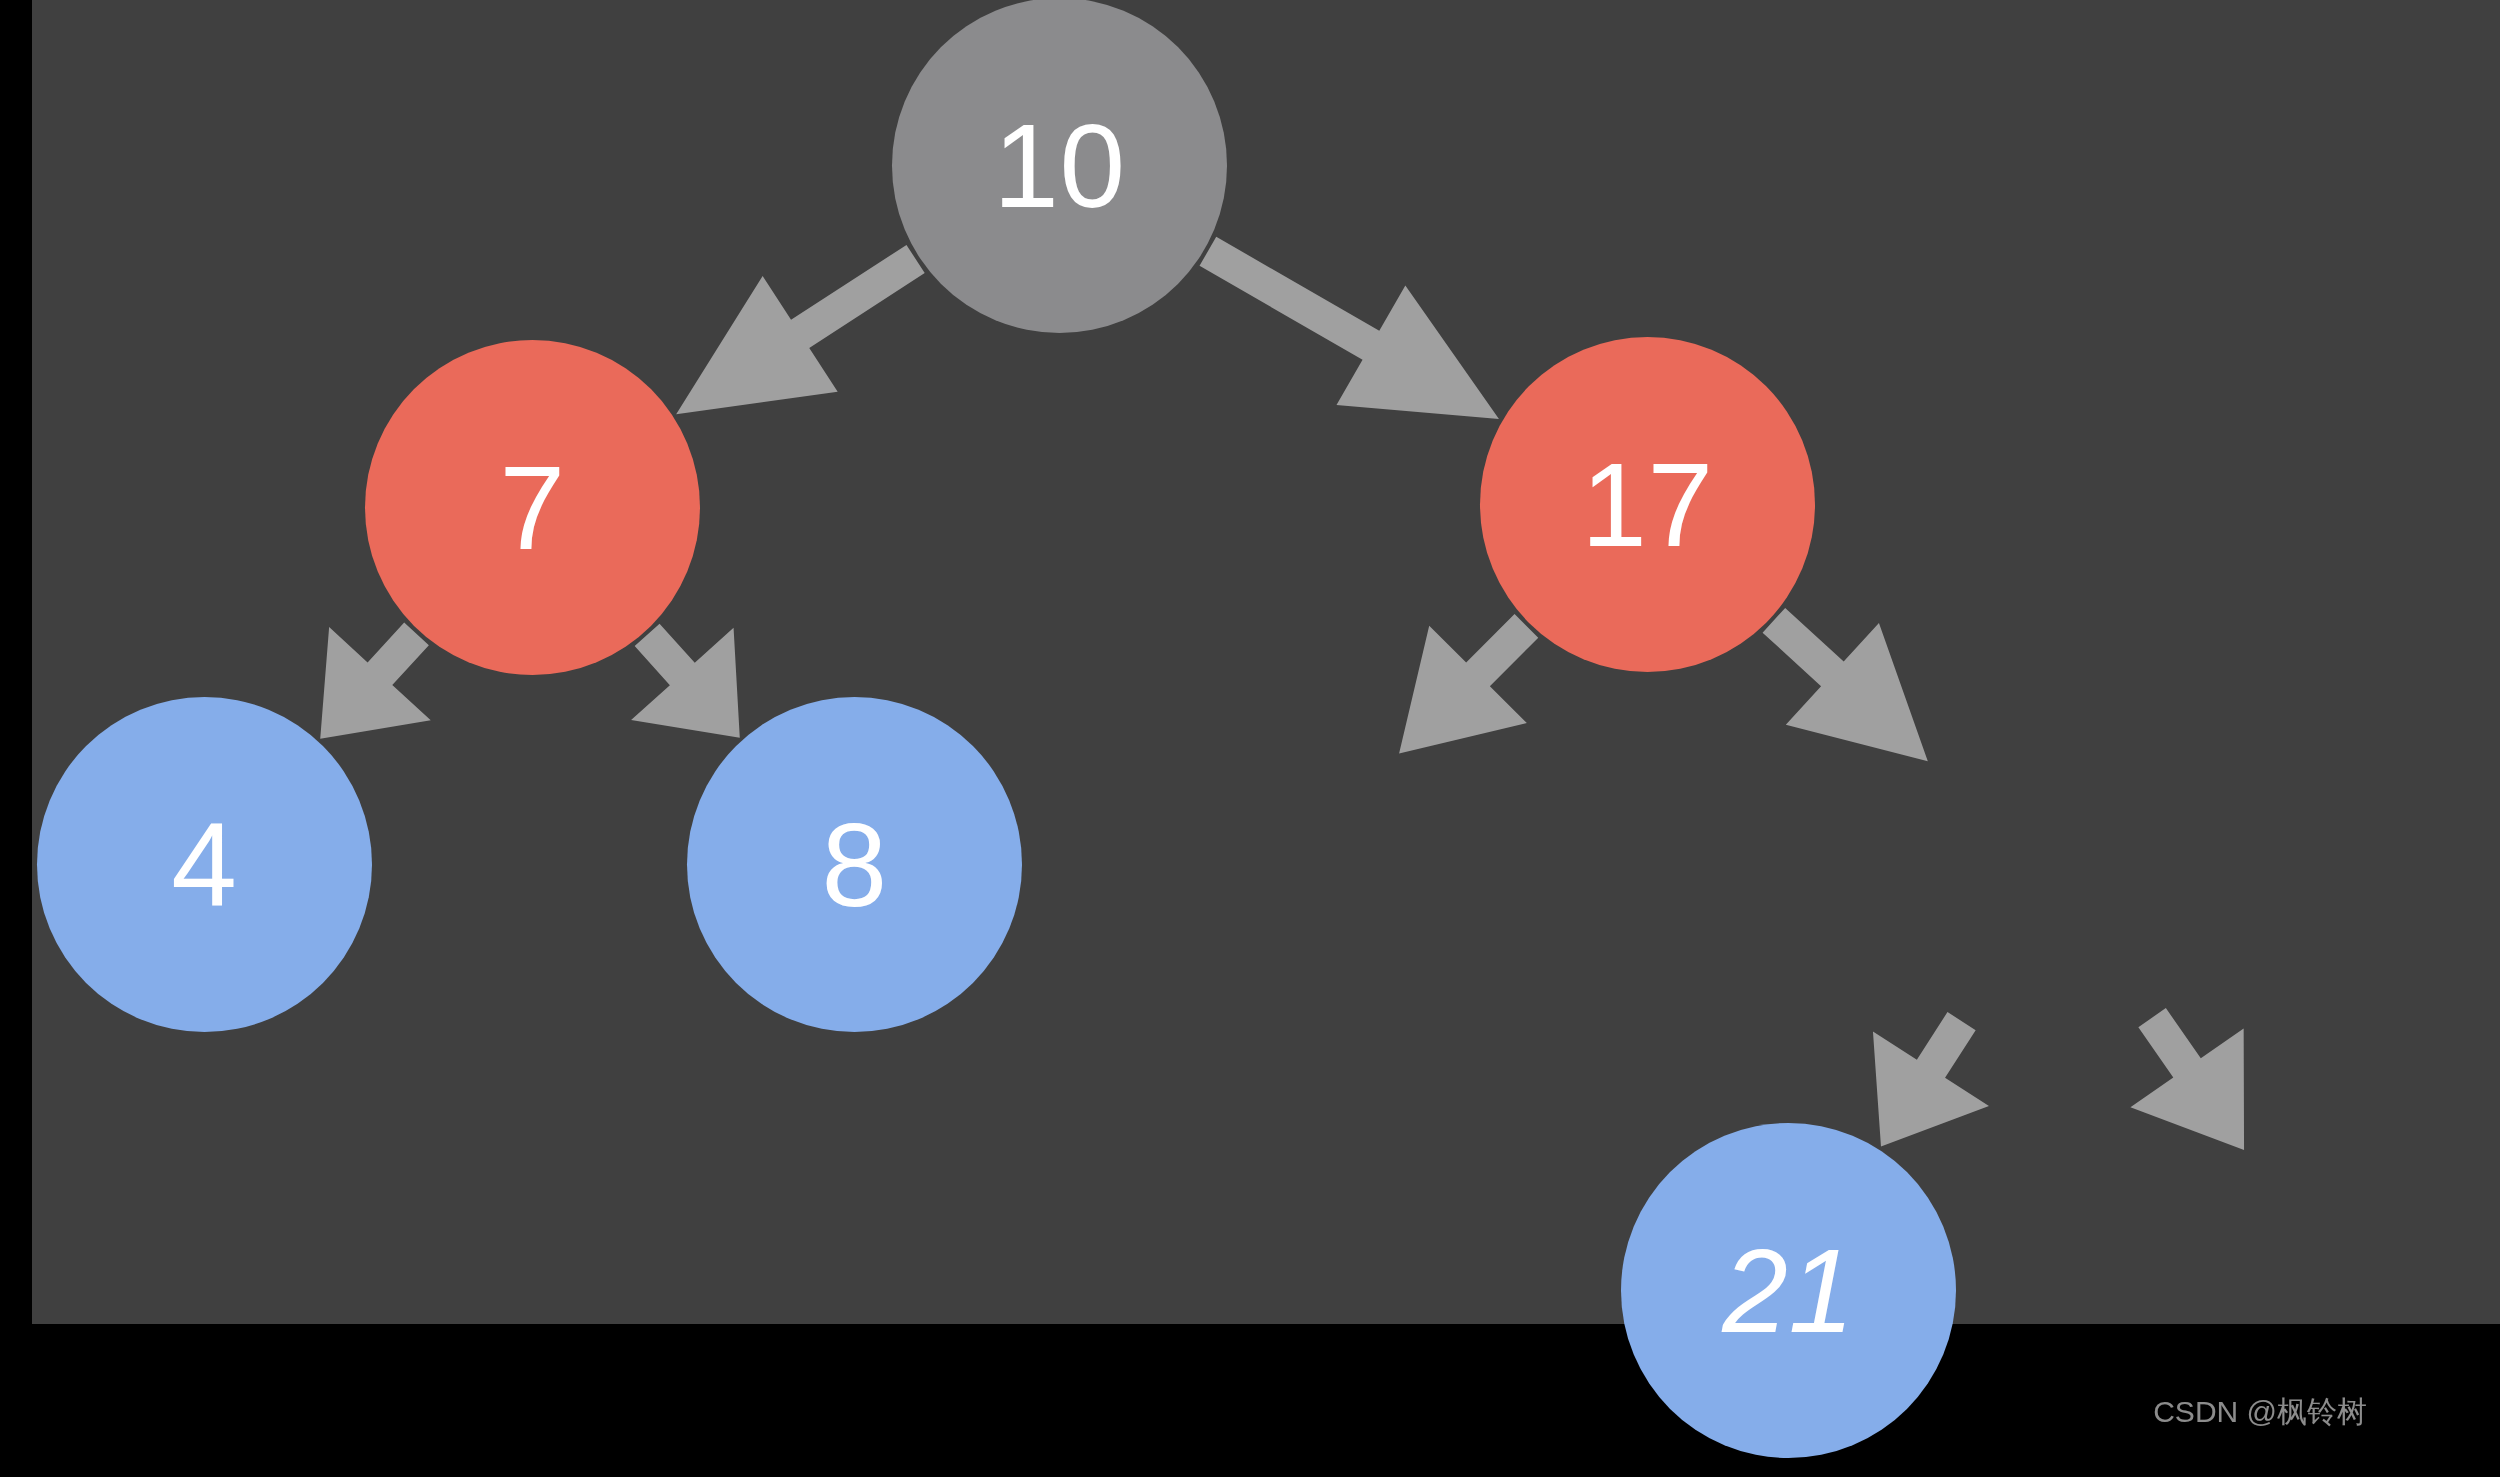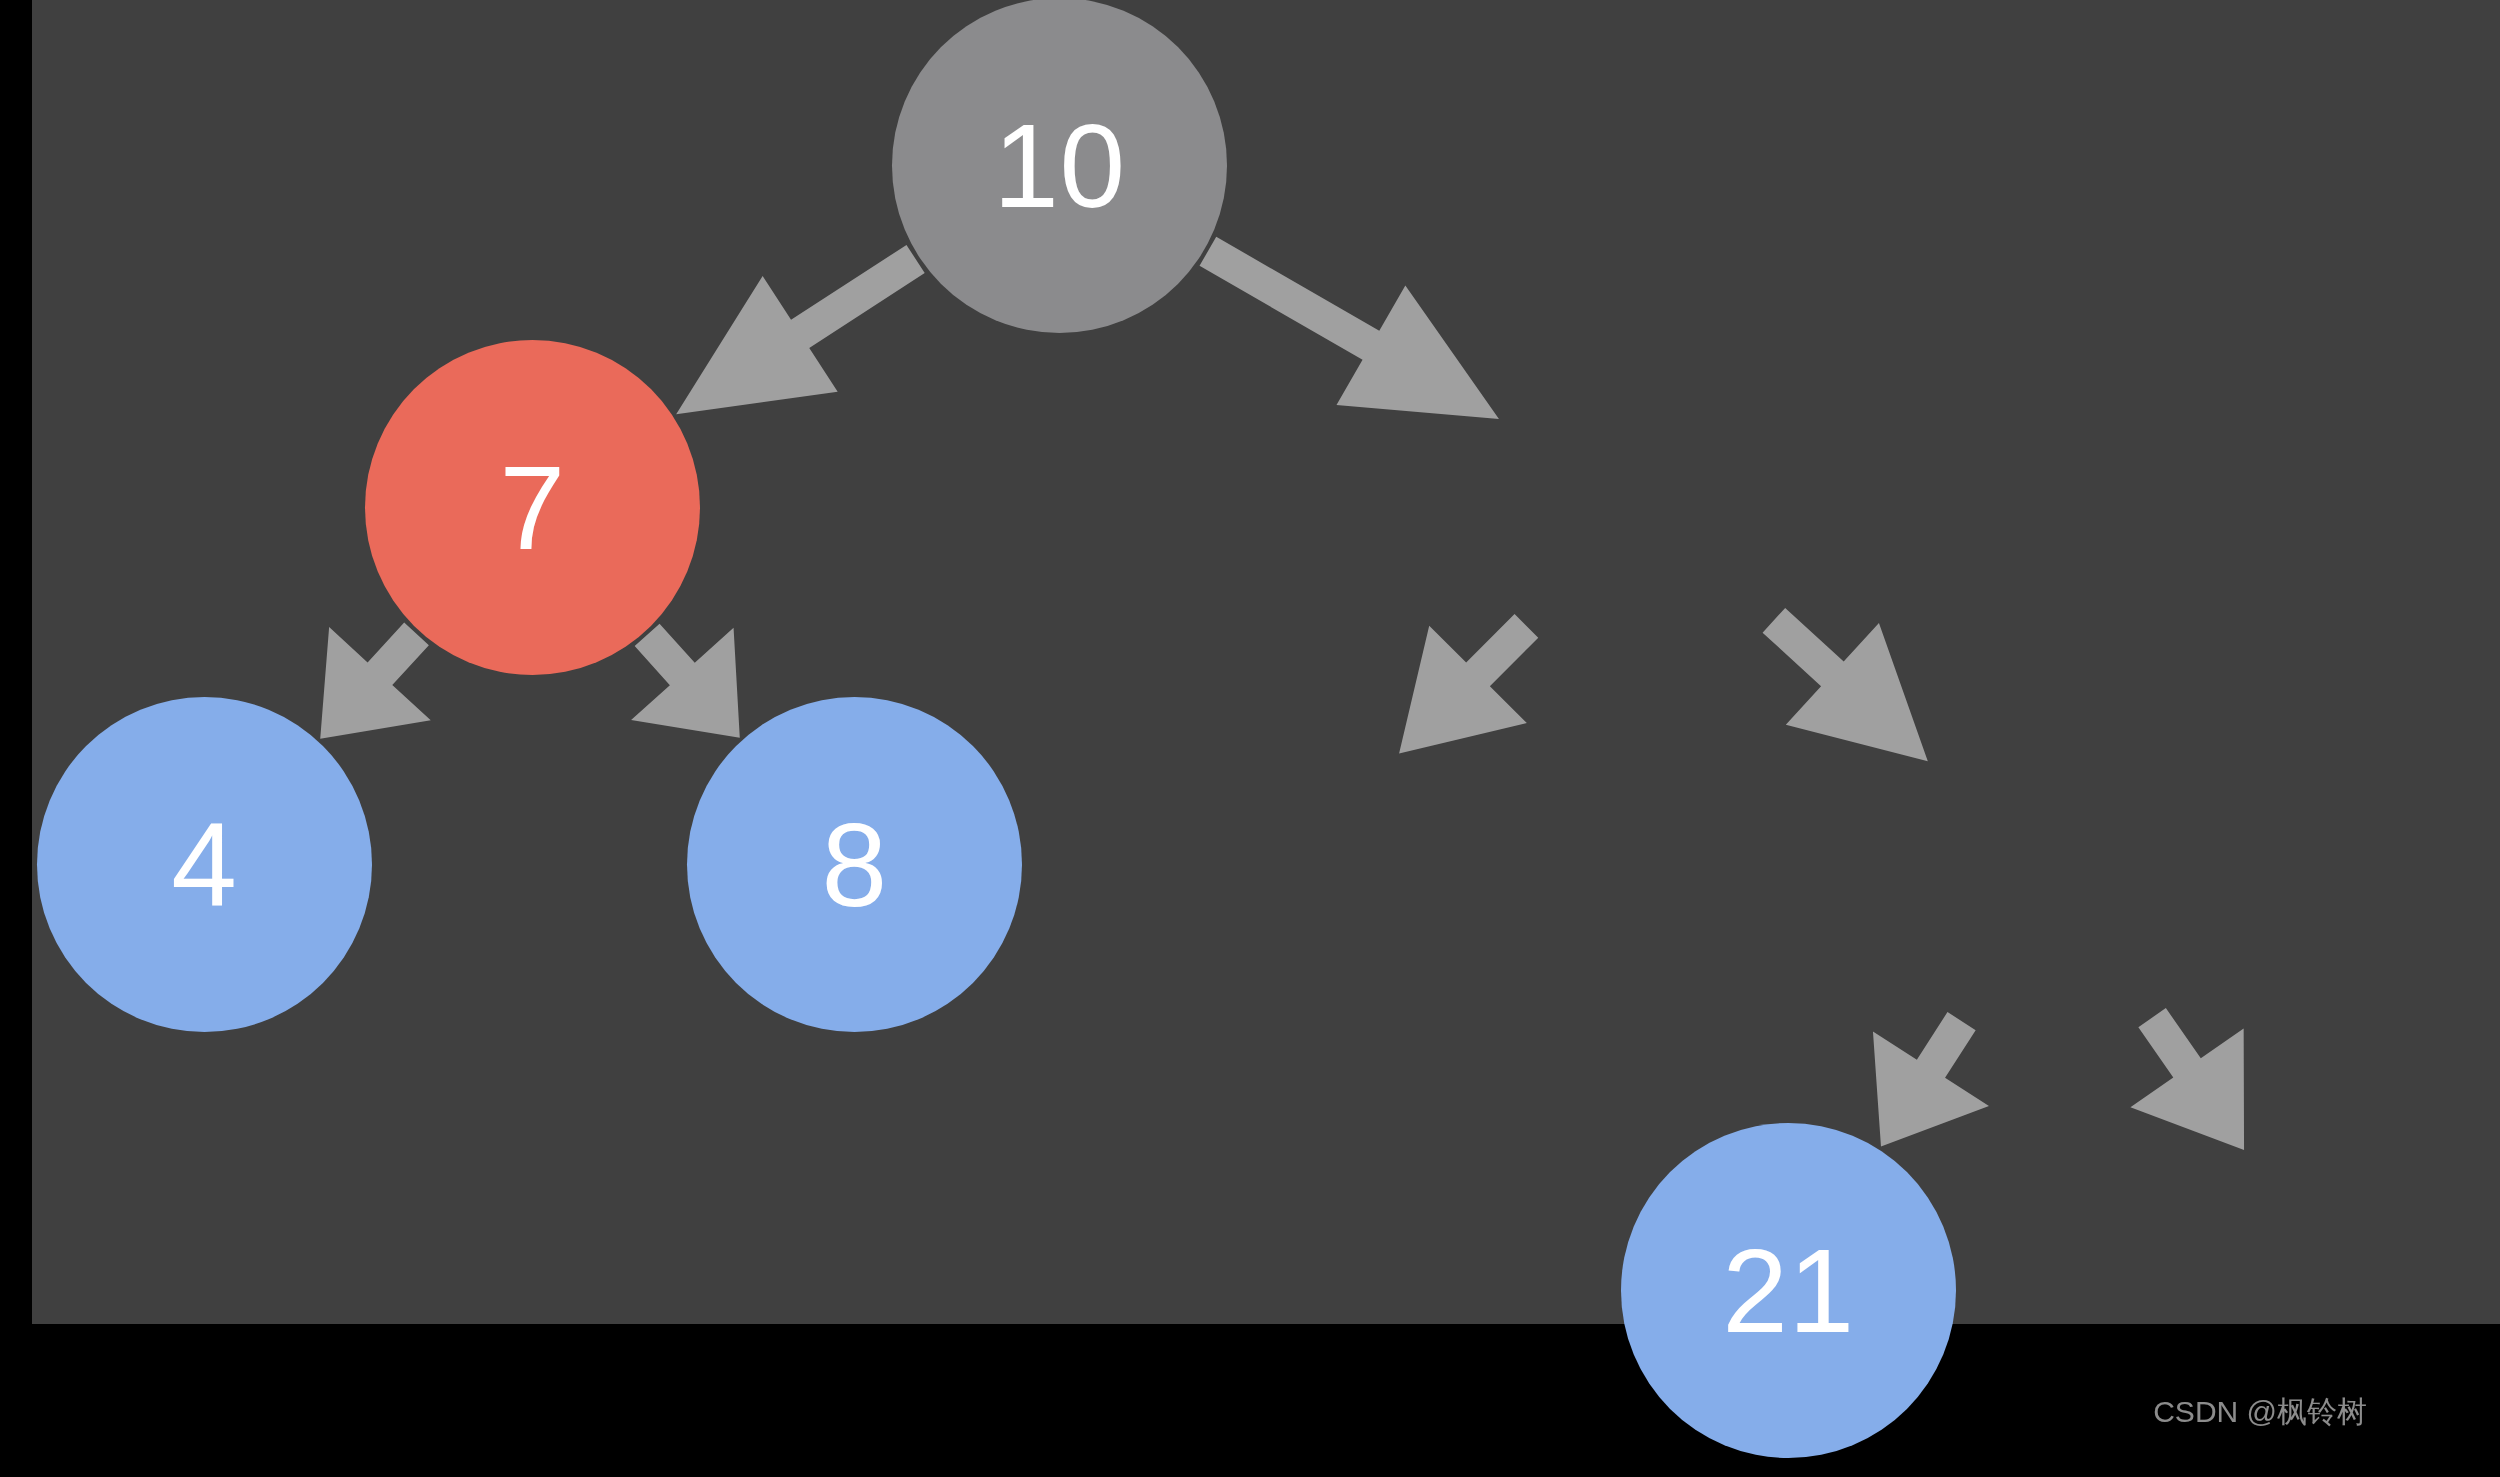--- a/index.html
+++ b/index.html
@@ -75,27 +75,30 @@
       <polygon points="2138.37,1042.57 2173.84,1093.59 2130.32,1123.85 2245.67,1167.13 2245.27,1043.93 2201.76,1074.18 2166.28,1023.16" fill="#A0A0A0"></polygon>
     </svg>
 
   <div id="nodes-layer">
       <div class="tree-node" style="left: 860px; top: -2px; width: 335px; height: 335px; background: rgb(139, 139, 141);">
         <span class="tree-node-label" style="font-size: 118px;">10</span>
       </div>
       <div class="tree-node" style="left: 333px; top: 340px; width: 335px; height: 335px; background: rgb(234, 106, 90);">
         <span class="tree-node-label" style="font-size: 118px;">7</span>
       </div>
+      <div class="tree-node" style="left: 1448px; top: 337px; width: 335px; height: 335px; background: rgb(234, 106, 90);">
+        <span class="tree-node-label" style="font-size: 118px;">17</span>
+      </div>
       <div class="tree-node" style="left: 4.9px; top: 697px; width: 335px; height: 335px; background: rgb(133, 173, 234);">
         <span class="tree-node-label" style="font-size: 118px;">4</span>
       </div>
       <div class="tree-node" style="left: 655px; top: 697px; width: 335px; height: 335px; background: rgb(133, 173, 234);">
         <span class="tree-node-label" style="font-size: 118px;">8</span>
       </div>
       <div class="tree-node" style="left: 1589px; top: 1123px; width: 335px; height: 335px; background: rgb(133, 173, 234);">
-        <span class="tree-node-label" style="font-size: 118px;">21</span>
+        <span class="tree-node-label" style="font-size: 118px; font-style: italic;">21</span>
       </div>
     </div>
 
   <div class="watermark" style="left: 2335px; top: 1433px; transform: translate(-100%, -100%); color: rgba(255, 255, 255, 0.55);">CSDN @枫铃树</div>
 
 </div>
 
 
 </body></html>

